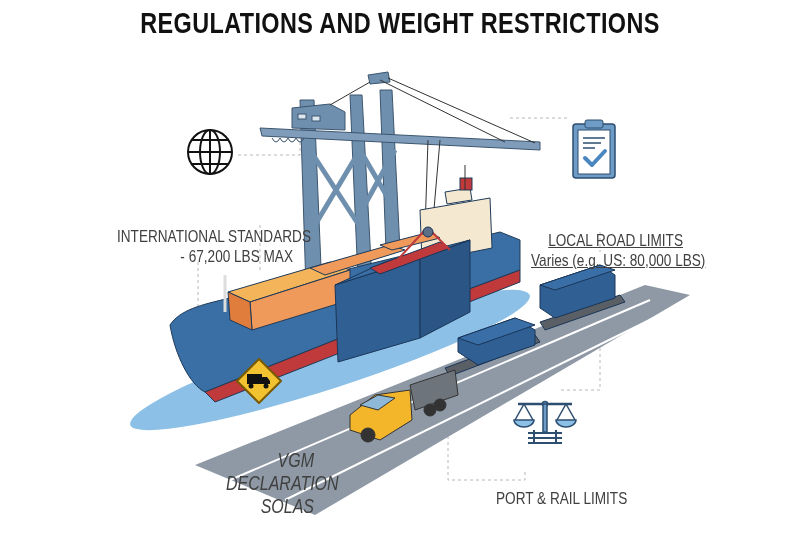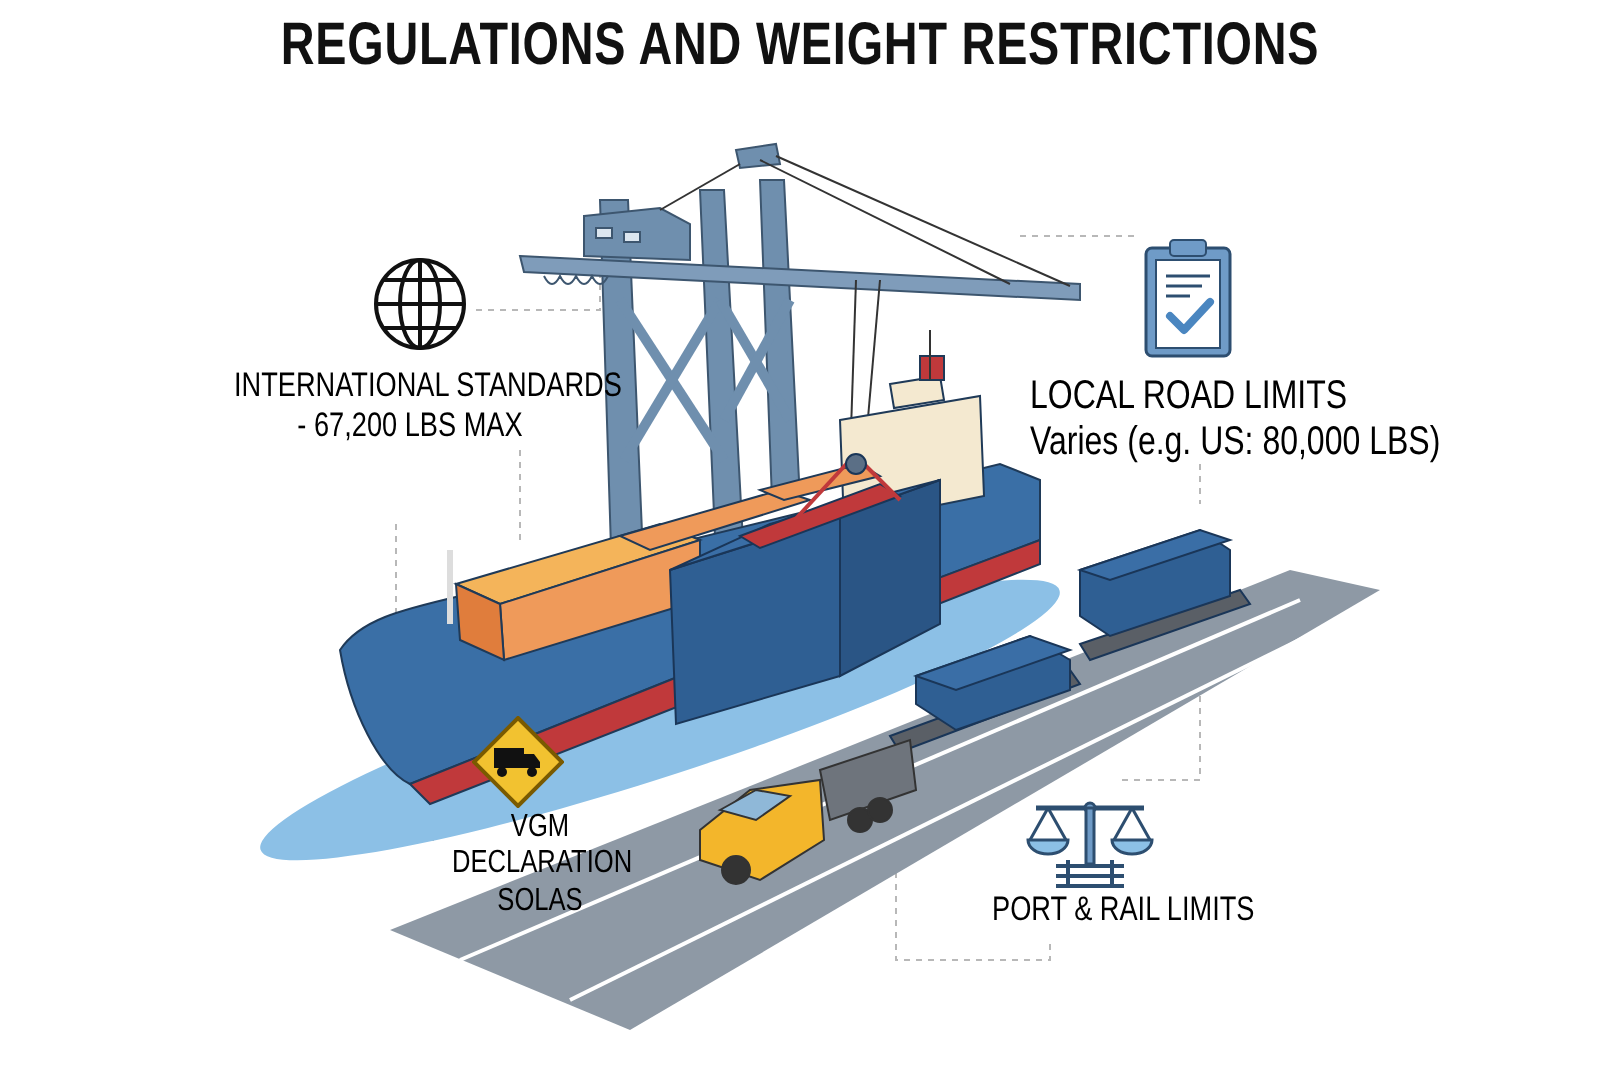--- a/index.html
+++ b/index.html
@@ -1,24 +1,24 @@
 <!DOCTYPE html>
 <html><head>
 <meta charset="utf-8">
 <style>
   html,body{margin:0;padding:0;background:#ffffff;}
   body{width:800px;height:536px;position:relative;overflow:hidden;font-family:"Liberation Sans","DejaVu Sans",sans-serif;}
   .title{position:absolute;left:0;top:6px;width:800px;text-align:center;font-family:"Liberation Sans",sans-serif;font-weight:700;font-size:30px;letter-spacing:0.5px;color:#111;transform:scaleX(0.78);transform-origin:center top;}
   svg.scene{position:absolute;left:0;top:0;}
-  .label{position:absolute;text-align:center;color:#000000;font-family:"Liberation Sans",sans-serif;line-height:1.15;}
+  .label{position:absolute;text-align:right;color:#404040;font-family:"Liberation Sans",sans-serif;line-height:1.15;margin-top:44px;}
   .label span{display:block;white-space:nowrap;}
   .cond{transform:scaleX(0.8);transform-origin:center top;}
   .lbl-intl{left:95px;top:183px;width:220px;font-size:17px;}
-  .lbl-road{left:496px;top:187px;width:190px;font-size:20px;}
-  .lbl-vgm{left:215px;top:405px;width:110px;font-size:16px;}
+  .lbl-road{left:512px;top:187px;width:190px;font-size:17px;text-decoration:underline;}
+  .lbl-vgm{left:215px;top:405px;width:110px;font-size:20px;font-style:italic;}
   .lbl-port{left:480px;top:445px;width:160px;font-size:17px;}
   .icon{position:absolute;}
 </style>
 </head>
 <body>
 
 <div class="title">REGULATIONS AND WEIGHT RESTRICTIONS</div>
 
 <svg class="scene" width="800" height="536" viewBox="0 0 800 536">
 

